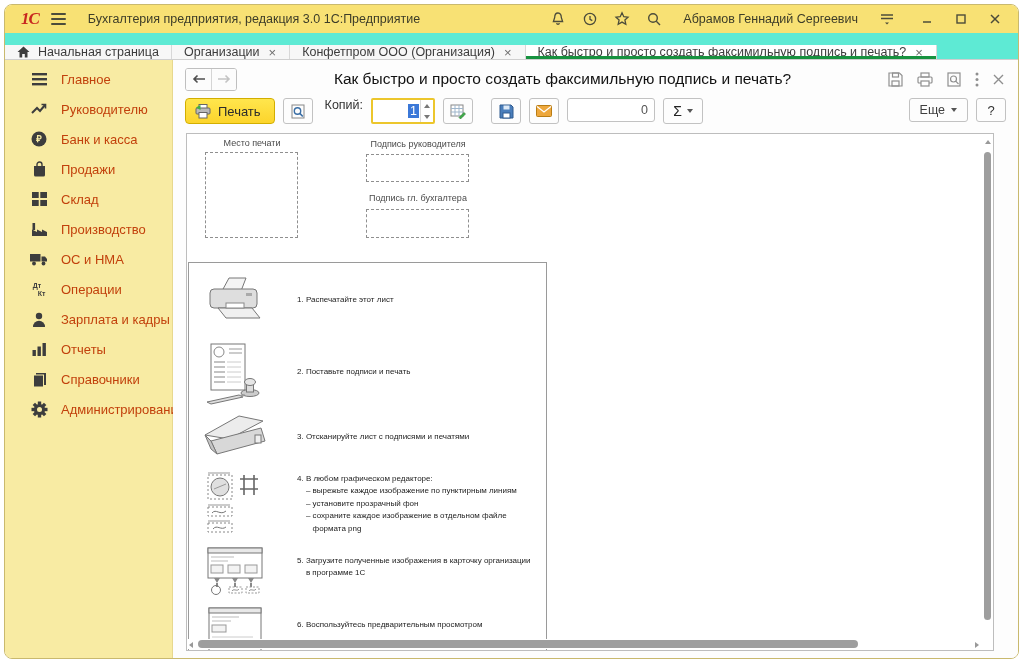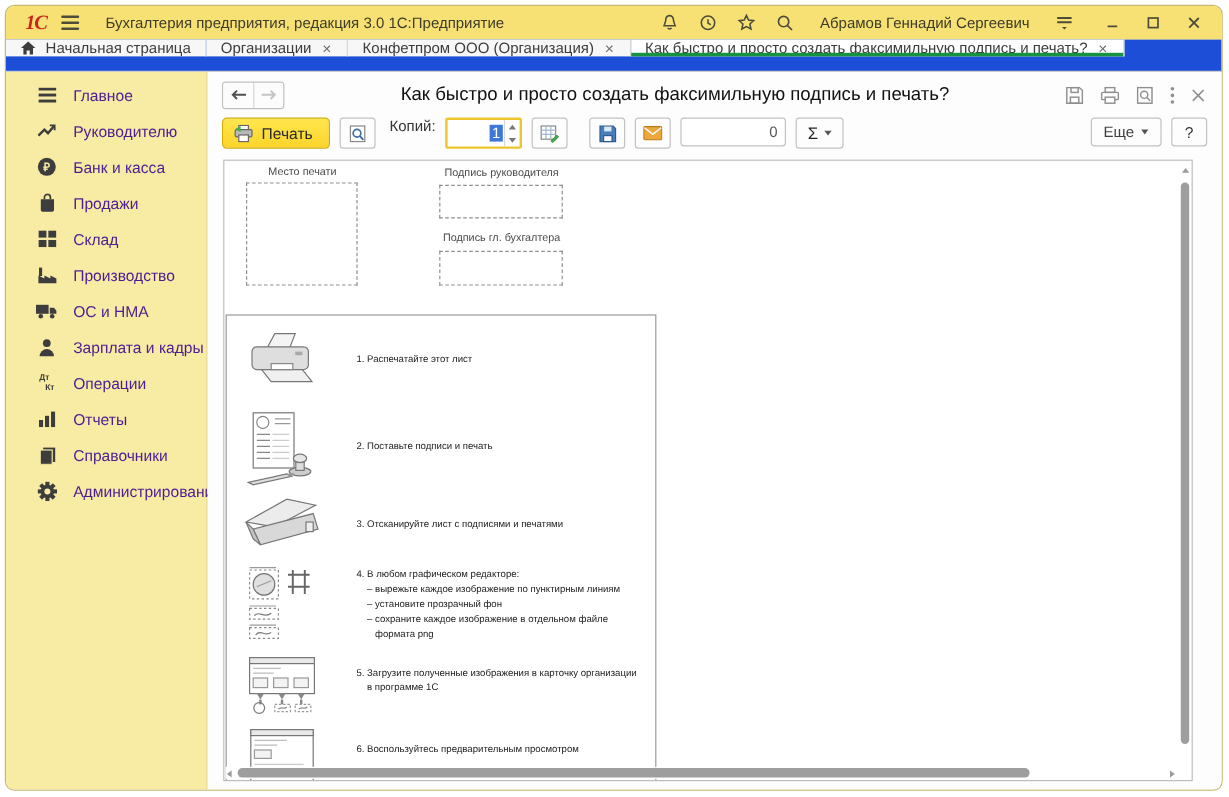--- a/index.html
+++ b/index.html
@@ -13,34 +13,34 @@
              font-family:"Liberation Serif", serif; margin-left:6px; margin-right:4px; }
   .tb-ham { display:flex; flex-direction:column; gap:3px; width:15px; cursor:pointer; }
   .tb-ham span { height:2px; background:#4c4c3a; border-radius:1px; }
   .tb-title { font-size:12.5px; color:#3c3c28; margin-left:14px; flex:1; white-space:nowrap; overflow:hidden; }
   .tb-ico { width:18px; height:18px; display:flex; align-items:center; justify-content:center; cursor:pointer; }
   .tb-right { display:flex; align-items:center; gap:14px; }
   .tb-user { font-size:12.5px; color:#3c3c28; margin:0 6px; white-space:nowrap; }
   .winctl { display:flex; align-items:center; gap:16px; margin-left:8px; margin-right:4px; }
 
   
-  .tabbar { height:27px; background:#1d4ed8; border-bottom:1px solid #cfcfcf; display:flex; align-items:flex-start; }
+  .tabbar { height:27px; background:#5eead4; border-bottom:1px solid #cfcfcf; display:flex; align-items:flex-end; }
   .tab { display:flex; align-items:center; gap:8px; padding:0 12px; font-size:12.5px; color:#3c3c3c;
          background:#f7f7f7; border-right:1px solid #d8d8d8; cursor:pointer; white-space:nowrap; position:relative; }
   .tab.active { background:#fff; }
   .tab.active::after { content:""; position:absolute; left:0; right:0; bottom:0; height:3px; background:#17923f; }
   .tab-close { font-size:13px; color:#6e6e6e; padding:0 1px; cursor:pointer; line-height:1; }
   .tabbar-rest { flex:1; background:#f2f2f2; }
 
   
   .main { display:flex; height:598px; }
   .sidebar { width:168px; background:#f8eba3; border-right:1px solid #e7d88e; padding-top:4px; flex-shrink:0; }
   .side-item { height:30px; display:flex; align-items:center; padding-left:25px; gap:13px; cursor:pointer; }
   .side-item .s-ico { width:18px; height:17px; display:flex; align-items:center; justify-content:center; flex-shrink:0; }
-  .side-item .s-label { font-size:13px; color:#4c1d95; white-space:nowrap; }
+  .side-item .s-label { font-size:13px; color:#c2410c; white-space:nowrap; }
   .dtkt { font-size:7px; font-weight:700; color:#3d3d3d; line-height:1; text-align:left; }
   .dtkt .kt { display:block; margin-left:5px; margin-top:1px; }
 
   .content { flex:1; background:#fdfdfd; display:flex; flex-direction:column; min-width:0; }
 
   
   .c-header { height:38px; display:flex; align-items:center; padding:0 12px; }
   .navpair { display:flex; border:1px solid #bfbfbf; border-radius:3px; overflow:hidden; background:#fff; }
   .navbtn { width:25px; height:21px; display:flex; align-items:center; justify-content:center; cursor:pointer; background:#fcfcfc; }
   .navbtn + .navbtn { border-left:1px solid #d5d5d5; }
@@ -245,33 +245,33 @@
           <svg width="18" height="14" viewBox="0 0 18 14" fill="#3d3d3d">
               <rect x="0" y="2" width="10.5" height="7.5"></rect>
               <path d="M11.5 4.5 H15 L17 7 V9.5 H11.5 Z"></path>
               <circle cx="4" cy="11.5" r="1.9"></circle>
               <circle cx="13.5" cy="11.5" r="1.9"></circle>
             </svg>
         </span>
           <span class="s-label">ОС и НМА</span>
       </div>
       <div class="side-item">
+        <span class="s-ico dtkt">
+          <span><span>Дт</span><span class="kt">Кт</span></span>
+        </span>
+          <span class="s-label">Операции</span>
+      </div>
+      <div class="side-item">
         <span class="s-ico">
           <svg width="14" height="15" viewBox="0 0 14 15" fill="#3d3d3d">
               <circle cx="7" cy="4" r="3.2"></circle>
               <path d="M1 15 a6 6.2 0 0 1 12 0 Z"></path>
             </svg>
         </span>
           <span class="s-label">Зарплата и кадры</span>
-      </div>
-      <div class="side-item">
-        <span class="s-ico dtkt">
-          <span><span>Дт</span><span class="kt">Кт</span></span>
-        </span>
-          <span class="s-label">Операции</span>
       </div>
       <div class="side-item">
         <span class="s-ico">
           <svg width="15" height="14" viewBox="0 0 15 14" fill="#3d3d3d">
               <rect x="0.5" y="8" width="3.4" height="6"></rect>
               <rect x="5.5" y="4.5" width="3.4" height="9.5"></rect>
               <rect x="10.5" y="1" width="3.4" height="13"></rect>
             </svg>
         </span>
           <span class="s-label">Отчеты</span>

